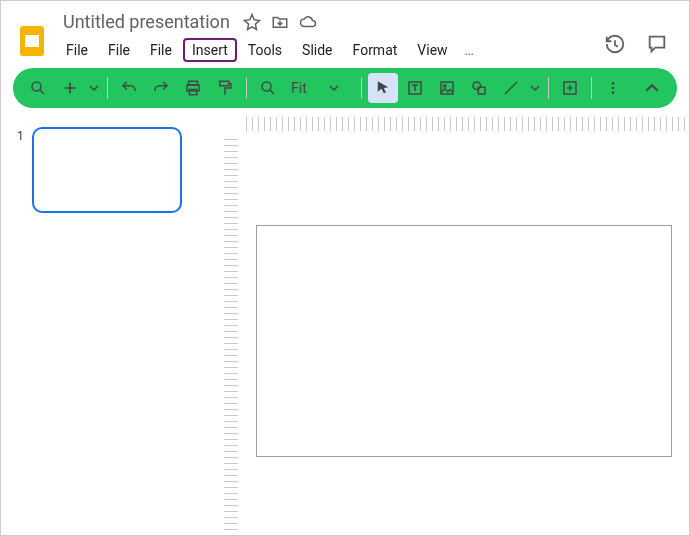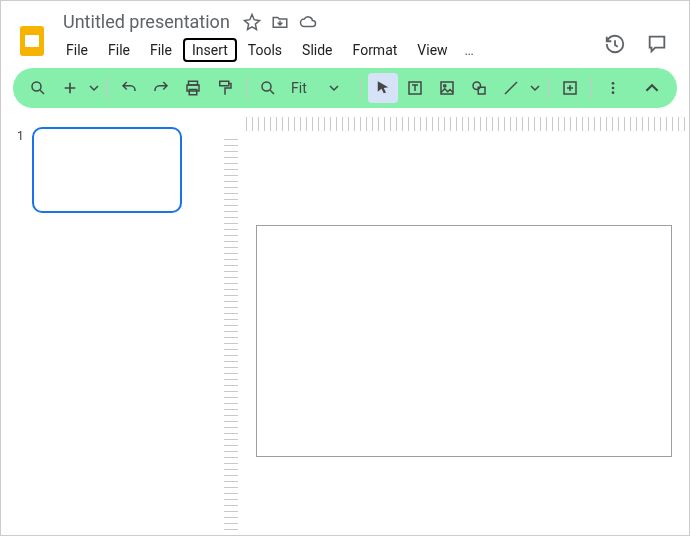--- a/index.html
+++ b/index.html
@@ -47,40 +47,40 @@
     padding: 4px 0 6px 0;
   }
   .menu-item {
     padding: 4px 9px;
     font-size: 14px;
     color: #202124;
     cursor: pointer;
     border-radius: 4px;
   }
   .menu-item.highlighted {
-    border: 2px solid #000000;
+    border: 2px solid #701a75;
     padding: 2px 7px;
   }
   .menu-more {
     padding: 4px 6px;
     color: #5f6368;
   }
   .right-header-icons {
     display: flex;
     gap: 18px;
     align-items: center;
     padding: 10px 10px 0 0;
   }
   .ricon {
     width: 24px; height: 24px; color: #5f6368;
     display:flex;align-items:center;justify-content:center;
   }
   .toolbar {
     margin: 0 12px 8px 12px;
-    background: #86efac;
+    background: #22c55e;
     border-radius: 24px;
     height: 40px;
     display: flex;
     align-items: center;
     padding: 0 10px;
     gap: 2px;
   }
   .tbtn {
     width: 30px; height: 30px;
     display: flex; align-items: center; justify-content: center;

